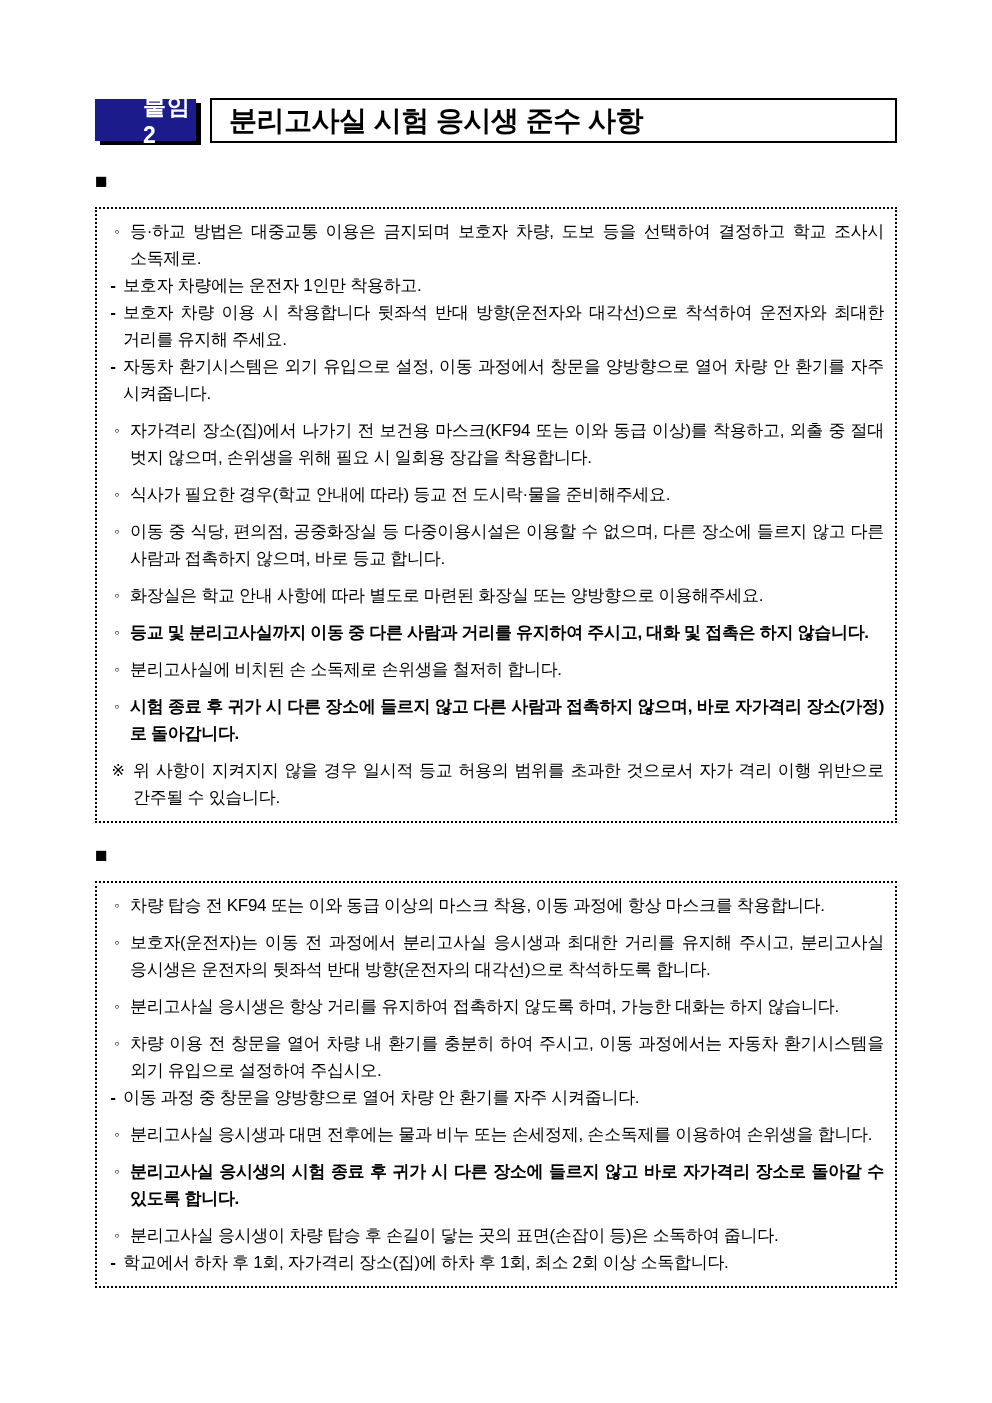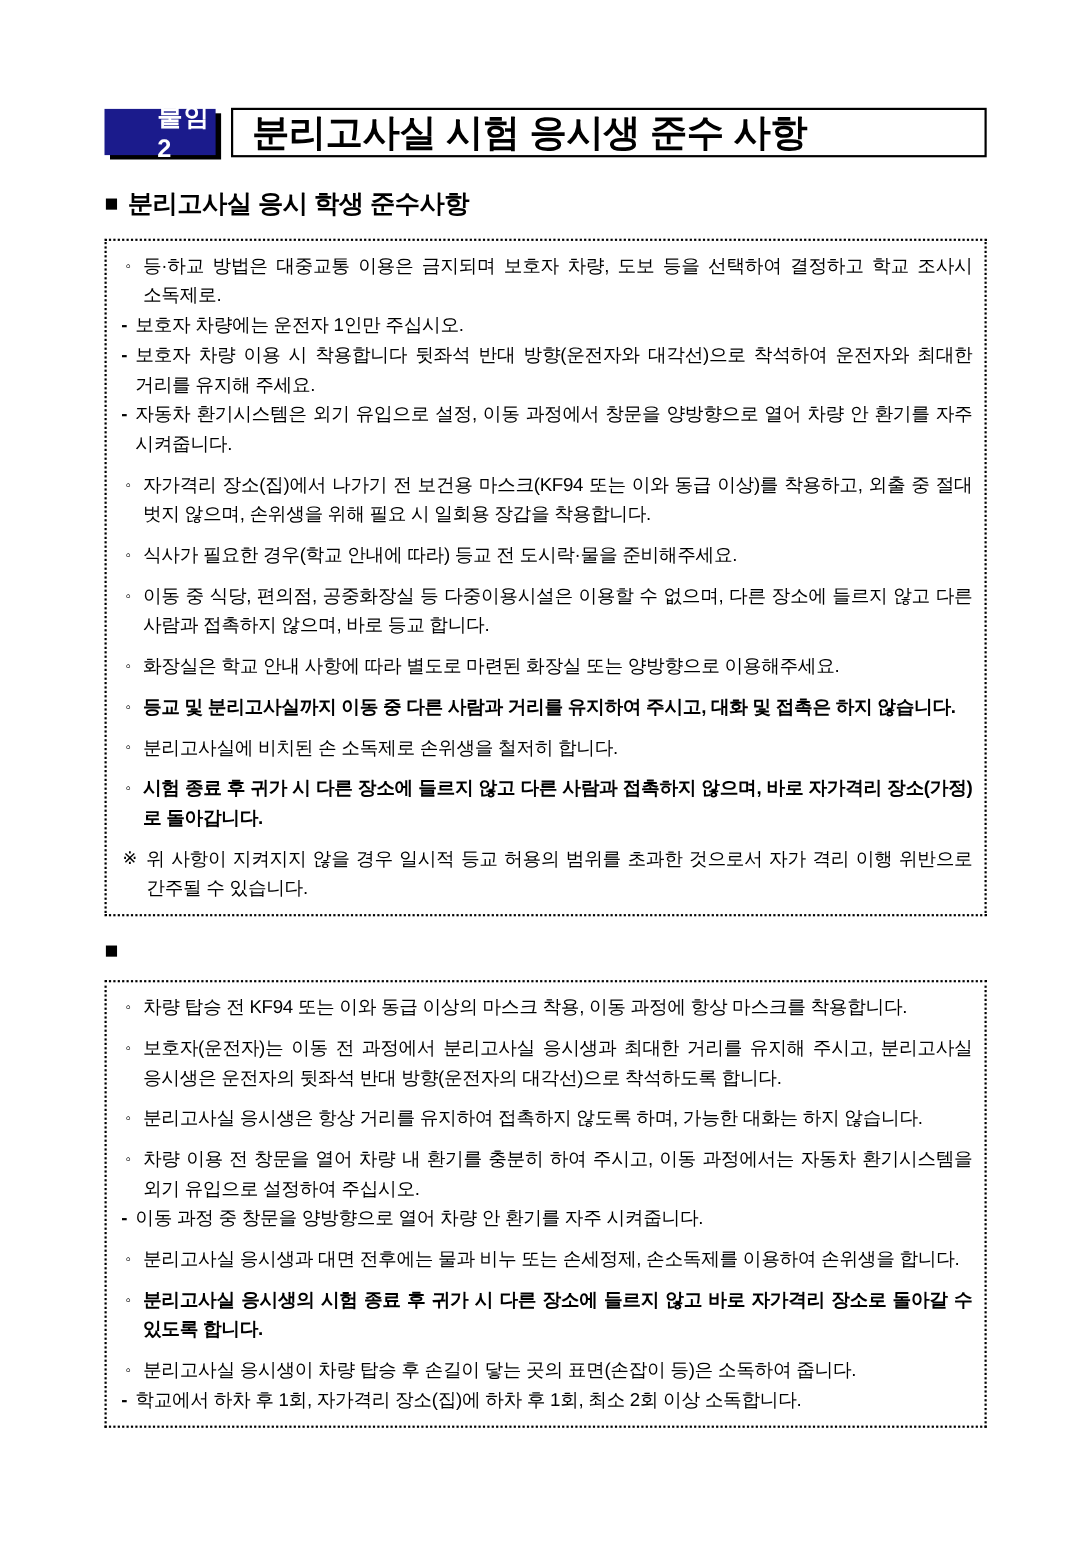--- a/index.html
+++ b/index.html
@@ -45,21 +45,21 @@
   .title-box {
     flex: 1 1 auto;
     margin-left: 14px;
     border: 2px solid #000000;
     display: flex;
     align-items: center;
     padding-left: 17px;
     background: #ffffff;
   }
   .title-box .title {
-    font-size: 34px;
+    font-size: 28px;
     font-weight: bold;
     letter-spacing: -0.5px;
   }
 
   
   .section-heading {
     display: flex;
     align-items: center;
     font-size: 23px;
     font-weight: bold;
@@ -112,30 +112,29 @@
       <span>붙임 2</span>
     </div>
     <div class="title-box">
       <span class="title">분리고사실 시험 응시생 준수 사항</span>
     </div>
   </div>
 
   <div class="section">
     <div class="section-heading">
       <span class="sq">■</span>
-      <span>분리고사실 응시 학생 준수사항</span>
     </div>
     <div class="rule-box">
         <div class="item">
           <span class="marker m-circle">◦</span>
           <span class="text">등·하교 방법은 대중교통 이용은 금지되며 보호자 차량, 도보 등을 선택하여 결정하고 학교 조사시 소독제로.</span>
         </div>
         <div class="item">
           <span class="marker m-dash">-</span>
-          <span class="text">보호자 차량에는 운전자 1인만 주십시오.</span>
+          <span class="text">보호자 차량에는 운전자 1인만 착용하고.</span>
         </div>
         <div class="item">
           <span class="marker m-dash">-</span>
           <span class="text">보호자 차량 이용 시 착용합니다 뒷좌석 반대 방향(운전자와 대각선)으로 착석하여 운전자와 최대한 거리를 유지해 주세요.</span>
         </div>
         <div class="item">
           <span class="marker m-dash">-</span>
           <span class="text">자동차 환기시스템은 외기 유입으로 설정, 이동 과정에서 창문을 양방향으로 열어 차량 안 환기를 자주 시켜줍니다.</span>
         </div>
         <div class="item spaced">

